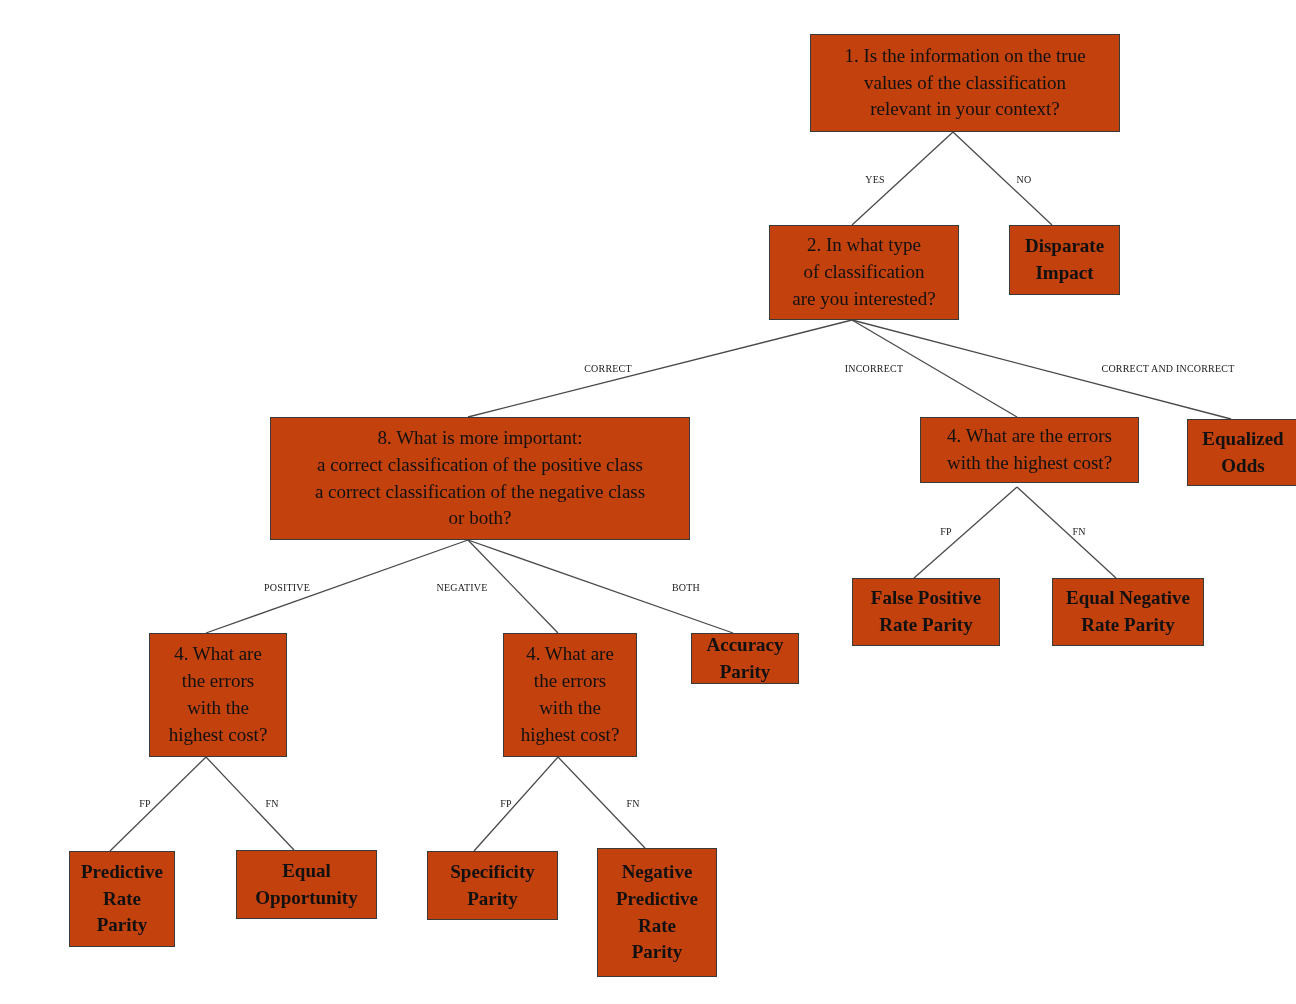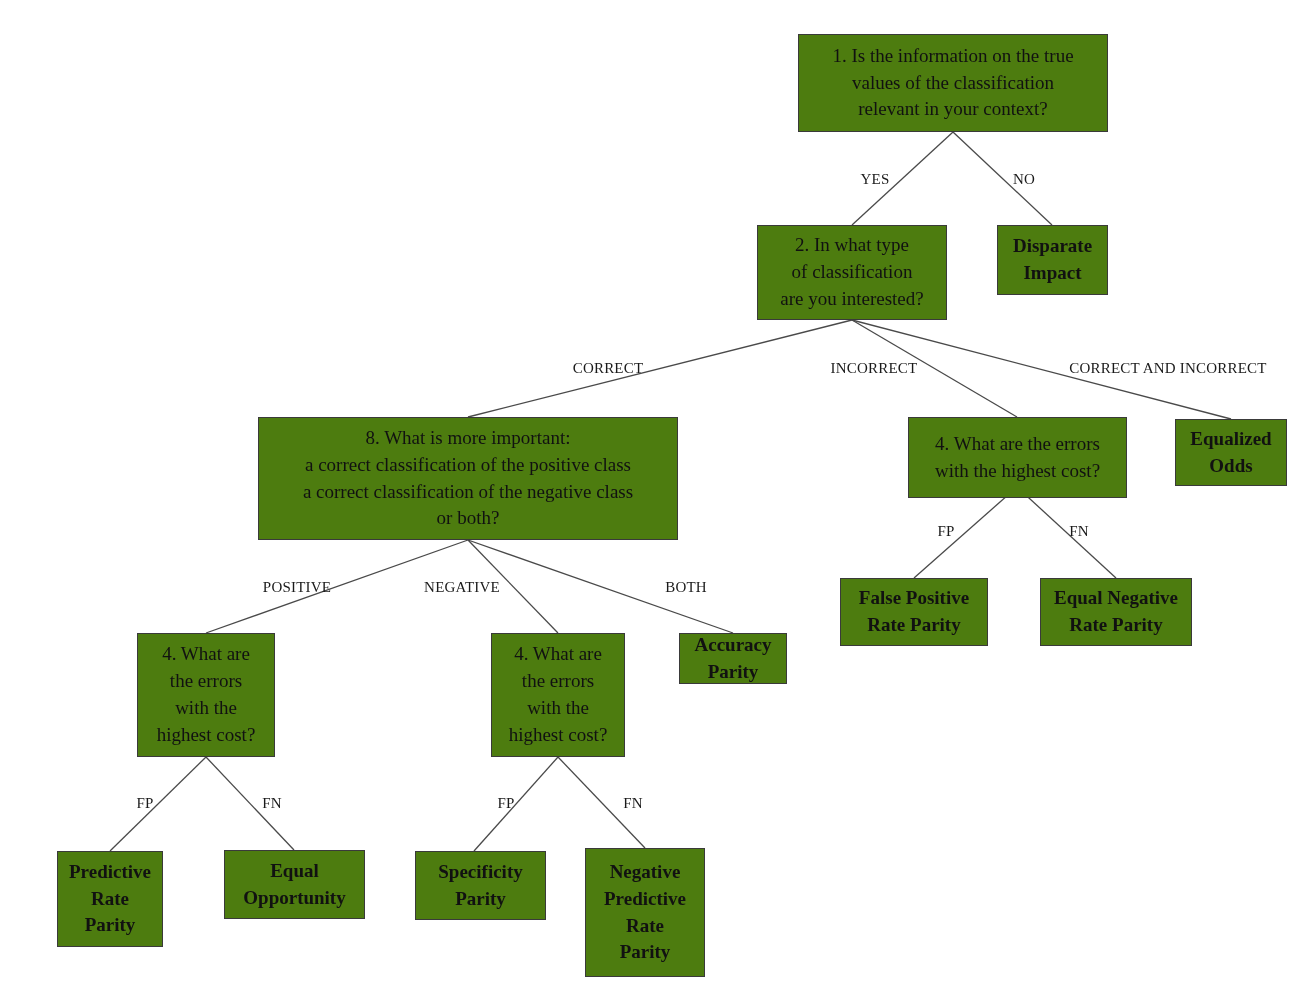--- a/index.html
+++ b/index.html
@@ -18,37 +18,38 @@
     width: 1296px; height: 1004px;
   }
   .wires line {
     stroke: #4a4a4a;
     stroke-width: 1.3;
   }
   .box {
     position: absolute;
     box-sizing: border-box;
     border: 1.5px solid #3a3a3a;
-    background: #4d7c0f;
+    background: #c2410c;
     display: flex;
     align-items: center;
     justify-content: center;
     text-align: center;
     white-space: pre-line;
     font-size: 19px;
     line-height: 1.42;
     padding: 2px 4px;
+    margin-left: 12px;
   }
   .box.result {
     font-weight: bold;
   }
   .elabel {
     position: absolute;
     transform: translate(-50%, -50%);
-    font-size: 15px;
+    font-size: 10px;
     letter-spacing: 0.2px;
     white-space: nowrap;
     color: #1a1a1a;
   }
 </style>
 </head>
 <body>
 
 <div id="canvas">
 
@@ -78,21 +79,21 @@
 are you interested?</div>
 
   <div class="box result" style="left:997px; top:225px; width:111px; height:70px;">Disparate
 Impact</div>
 
   <div class="box" style="left:258px; top:417px; width:420px; height:123px;">8. What is more important:
 a correct classification of the positive class
 a correct classification of the negative class
 or both?</div>
 
-  <div class="box" style="left:908px; top:417px; width:219px; height:81px;">4. What are the errors
+  <div class="box" style="left:908px; top:417px; width:219px; height:66px;">4. What are the errors
 with the highest cost?</div>
 
   <div class="box result" style="left:1175px; top:419px; width:112px; height:67px;">Equalized
 Odds</div>
 
   <div class="box result" style="left:840px; top:578px; width:148px; height:68px;">False Positive
 Rate Parity</div>
 
   <div class="box result" style="left:1040px; top:578px; width:152px; height:68px;">Equal Negative
 Rate Parity</div>
@@ -123,21 +124,21 @@
   <div class="box result" style="left:585px; top:848px; width:120px; height:129px;">Negative
 Predictive
 Rate
 Parity</div>
 
   <span class="elabel" style="left:875px; top:179px;">YES</span>
   <span class="elabel" style="left:1024px; top:179px;">NO</span>
   <span class="elabel" style="left:608px; top:368px;">CORRECT</span>
   <span class="elabel" style="left:874px; top:368px;">INCORRECT</span>
   <span class="elabel" style="left:1168px; top:368px;">CORRECT AND INCORRECT</span>
-  <span class="elabel" style="left:287px; top:587px;margin-left:10px;">POSITIVE</span>
+  <span class="elabel" style="left:287px; top:587px;">POSITIVE</span>
   <span class="elabel" style="left:462px; top:587px;">NEGATIVE</span>
   <span class="elabel" style="left:638px; top:587px;margin-left:48px;">BOTH</span>
   <span class="elabel" style="left:145px; top:803px;">FP</span>
   <span class="elabel" style="left:272px; top:803px;">FN</span>
   <span class="elabel" style="left:506px; top:803px;">FP</span>
   <span class="elabel" style="left:633px; top:803px;">FN</span>
   <span class="elabel" style="left:946px; top:531px;">FP</span>
   <span class="elabel" style="left:1079px; top:531px;">FN</span>
 
 </div>

